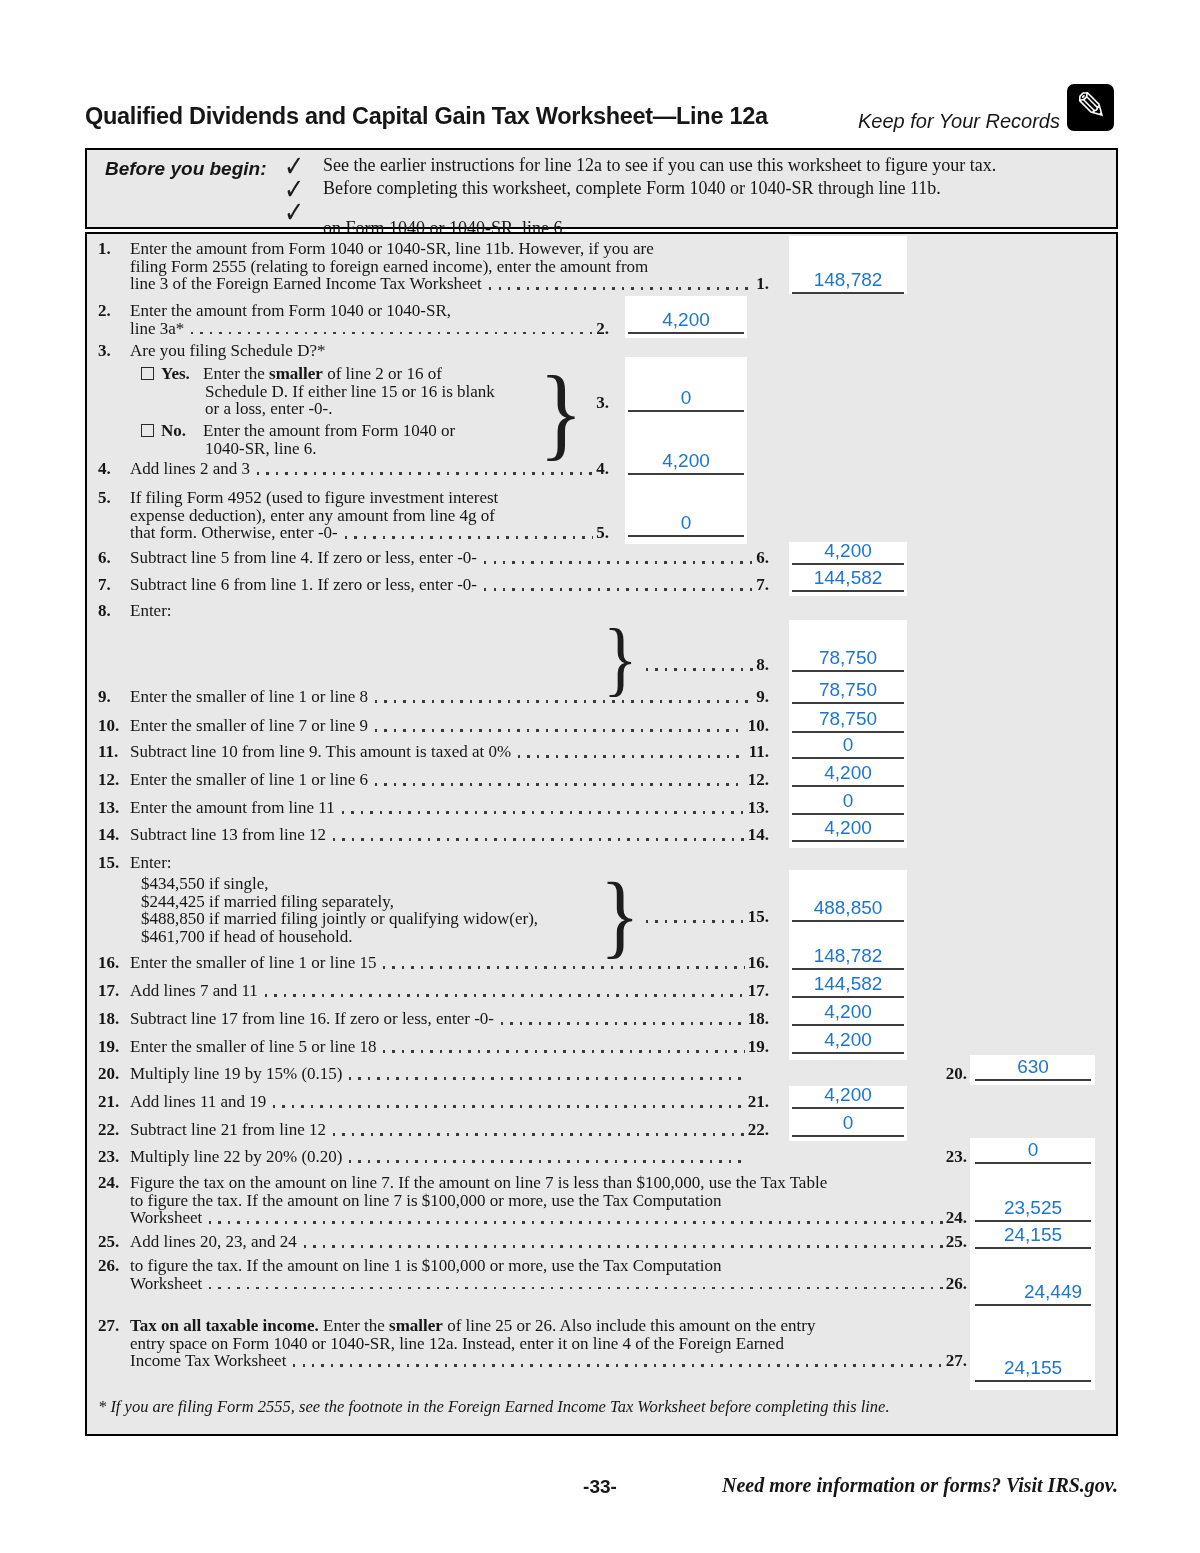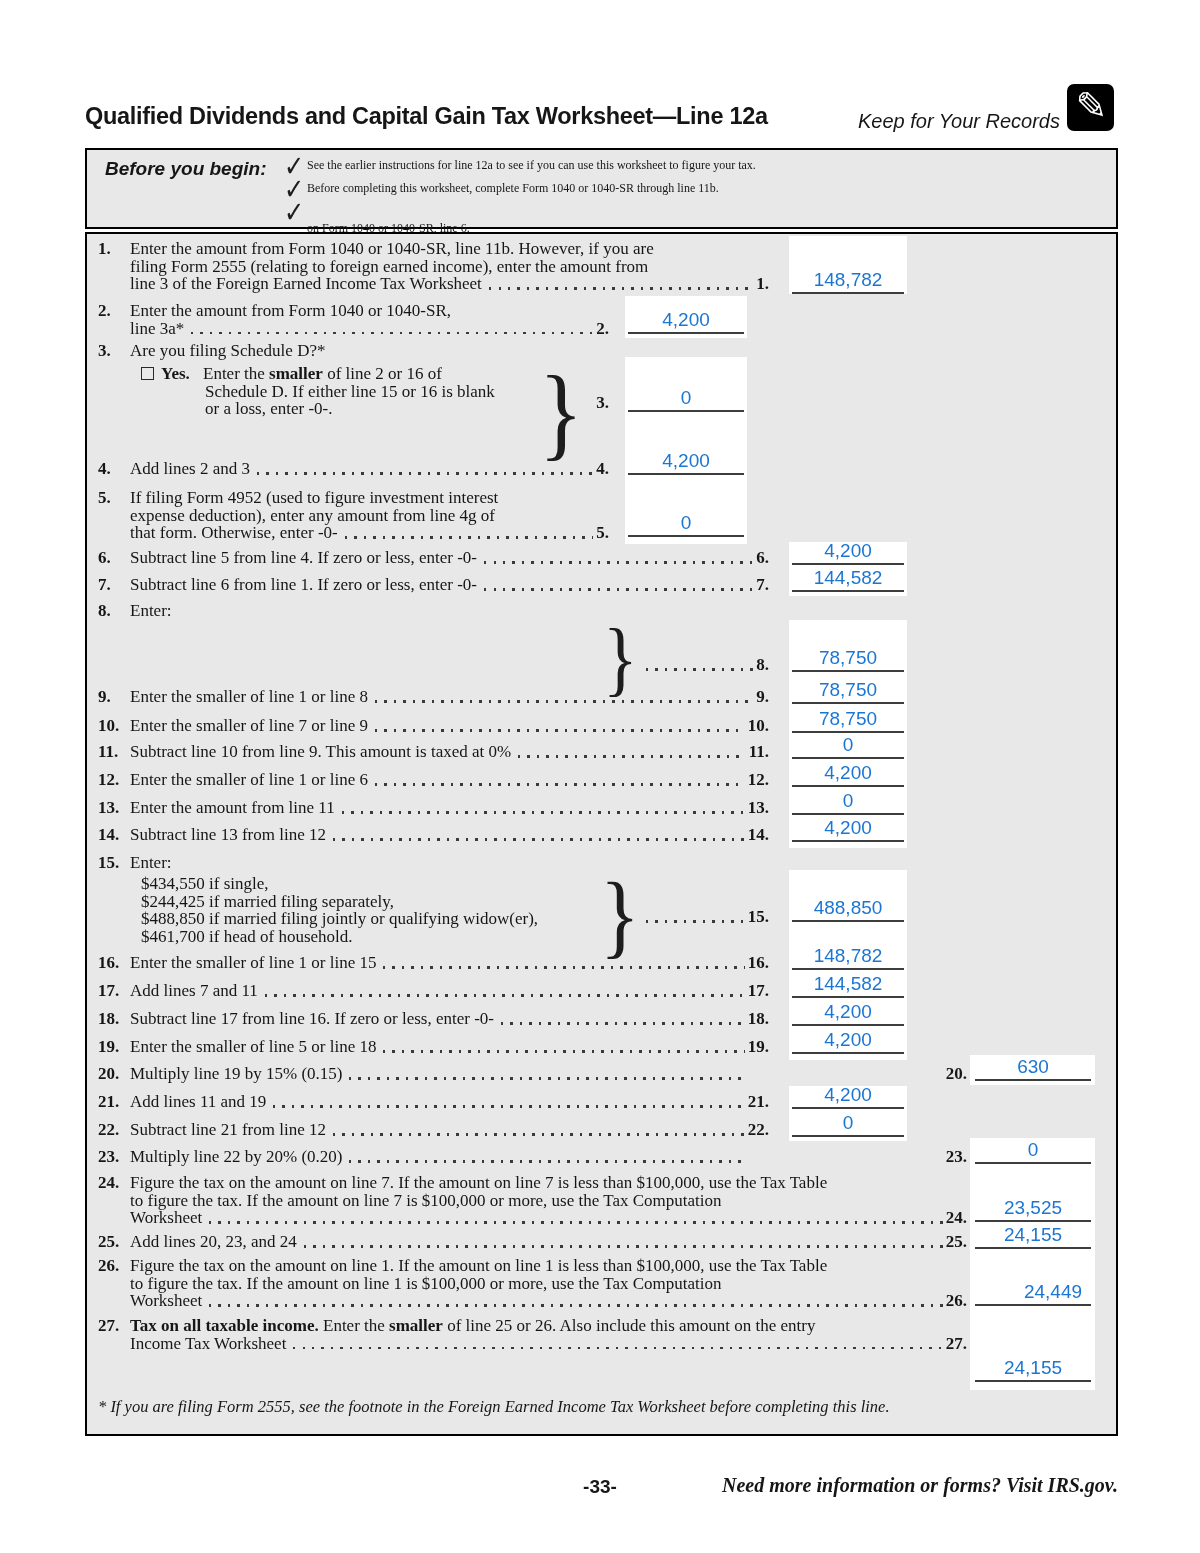--- a/index.html
+++ b/index.html
@@ -17,21 +17,21 @@
 
   
   .gbox { position:absolute; left:85px; width:1029px; background:#e8e8e8; border:2px solid #000; }
   .byb  { top:148px; height:77px; }
   .main { top:232px; height:1200px; }
 
   
   .byb-label { position:absolute; left:18px; top:8px; font-family:"Liberation Sans",sans-serif;
                font-weight:bold; font-style:italic; font-size:19px; white-space:nowrap; }
   .chk { position:absolute; left:197px; font-size:24px; line-height:1; transform:scaleY(1.2); color:#1d1d1d; }
-  .byb-item { position:absolute; left:220px; font-size:12px; line-height:17.5px; white-space:nowrap; }
+  .byb-item { position:absolute; left:236px; font-size:18px; line-height:17.5px; white-space:nowrap; }
 
   
   .num { position:absolute; left:11px; font-weight:bold; font-size:17px; line-height:17.5px; }
   .row { position:absolute; display:flex; align-items:baseline; font-size:17px;
          line-height:17.5px; white-space:nowrap; }
   .ml  { position:absolute; font-size:17px; line-height:17.5px; }
   .bl  { display:block; white-space:nowrap; }
   .lastline { display:flex; align-items:baseline; white-space:nowrap; }
   .rowA { left:43px; width:479px; } .rowB { left:43px; width:639px; }
   .rowC { left:43px; width:837px; } .rowD { left:43px; width:617px; }
@@ -194,20 +194,24 @@
     </div>
 
     <div class="row" style="top:108px;left:43px;width:479px">
         <span>Are you filing Schedule D?*</span>
       </div>
     <div class="ml" style="top:131px;left:54px">
       <span class="bl"><span class="cb"></span><b class="optlbl">Yes.</b><span>Enter the </span><b>smaller</b><span> of line 2 or 16 of</span></span>
       <span class="bl ind">Schedule D. If either line 15 or 16 is blank</span>
       <span class="bl ind">or a loss, enter -0-.</span>
     </div>
+    <div class="ml" style="top:188px;left:54px">
+      <span class="bl"><span class="cb"></span><b class="optlbl">No.</b><span>Enter the amount from Form 1040 or</span></span>
+      <span class="bl ind">1040-SR, line 6.</span>
+    </div>
     <div class="brace" style="left:452px;top:126px;font-size:104px">}</div>
     <span class="num" style="left:498px;top:160px;width:24px;text-align:right">3.</span>
 
     <div class="row rowA" style="top:226px">
         <span>Add lines 2 and 3</span>
         <span class="leader"></span>
         <span class="ref">4.</span>
       </div>
 
     <div class="ml rowA" style="top:255px">
@@ -340,31 +344,31 @@
         </span>
     </div>
 
     <div class="row rowC" style="top:999px">
         <span>Add lines 20, 23, and 24</span>
         <span class="leader"></span>
         <span class="ref">25.</span>
       </div>
 
     <div class="ml rowC" style="top:1023px">
-      <span class="bl">Figure the tax on the amount on line 1. If the amount on line 1 is less than $100,000, use the Tax Table</span>
       <span class="bl">to figure the tax. If the amount on line 1 is $100,000 or more, use the Tax Computation</span>
       <span class="lastline">
           <span>Worksheet</span>
           <span class="leader"></span>
           <span class="ref">26.</span>
         </span>
     </div>
 
     <div class="ml rowC" style="top:1083px">
       <span class="bl"><b>Tax on all taxable income. </b><span>Enter the </span><b>smaller</b><span> of line 25 or 26. Also include this amount on the entry</span></span>
+      <span class="bl">entry space on Form 1040 or 1040-SR, line 12a. Instead, enter it on line 4 of the Foreign Earned</span>
       <span class="lastline">
           <span>Income Tax Worksheet</span>
           <span class="leader"></span>
           <span class="ref">27.</span>
         </span>
     </div>
 
     <div class="footnote">* If you are filing Form 2555, see the footnote in the Foreign Earned Income Tax Worksheet before completing this line.</div>
   </div>
 

